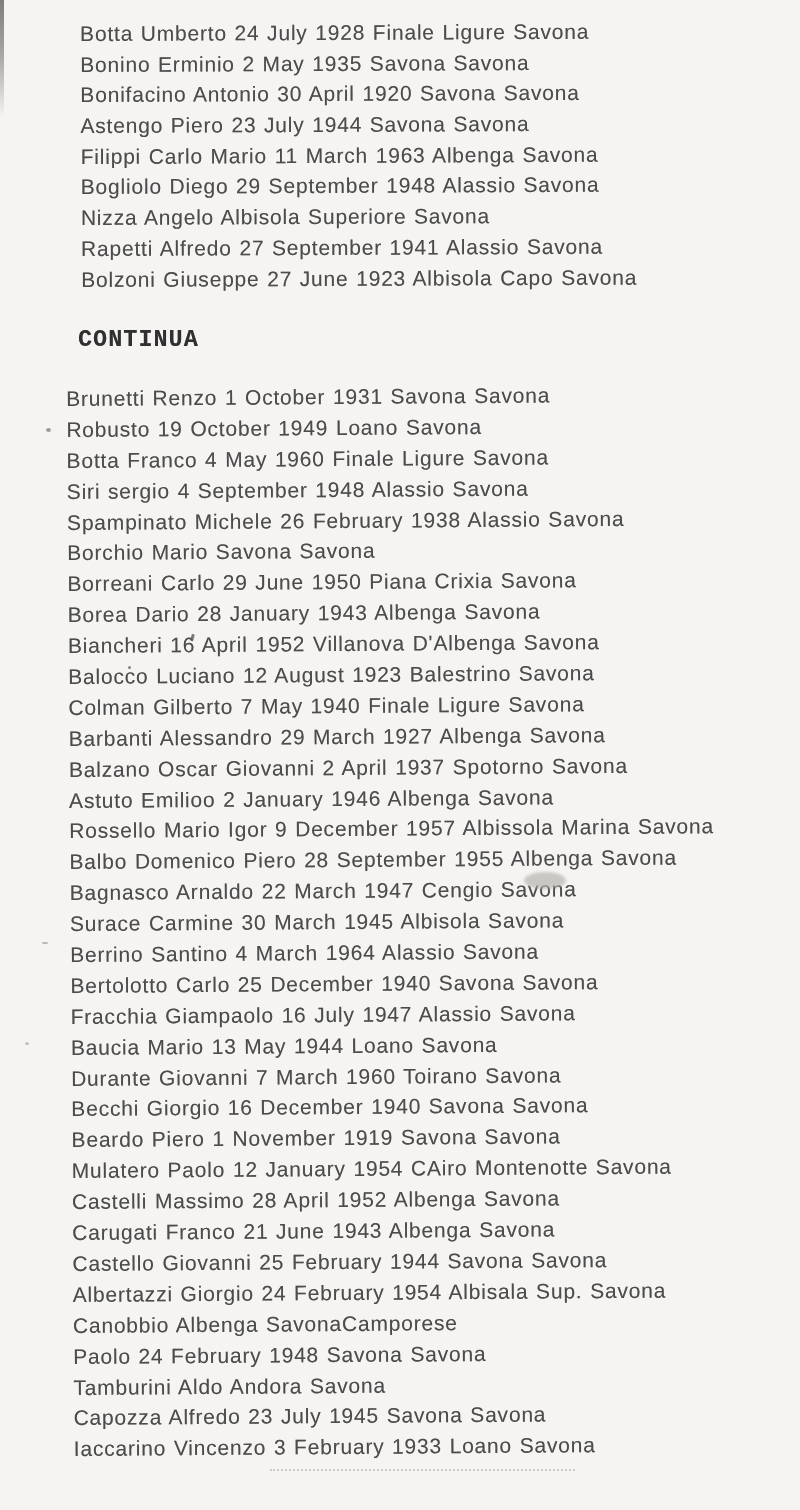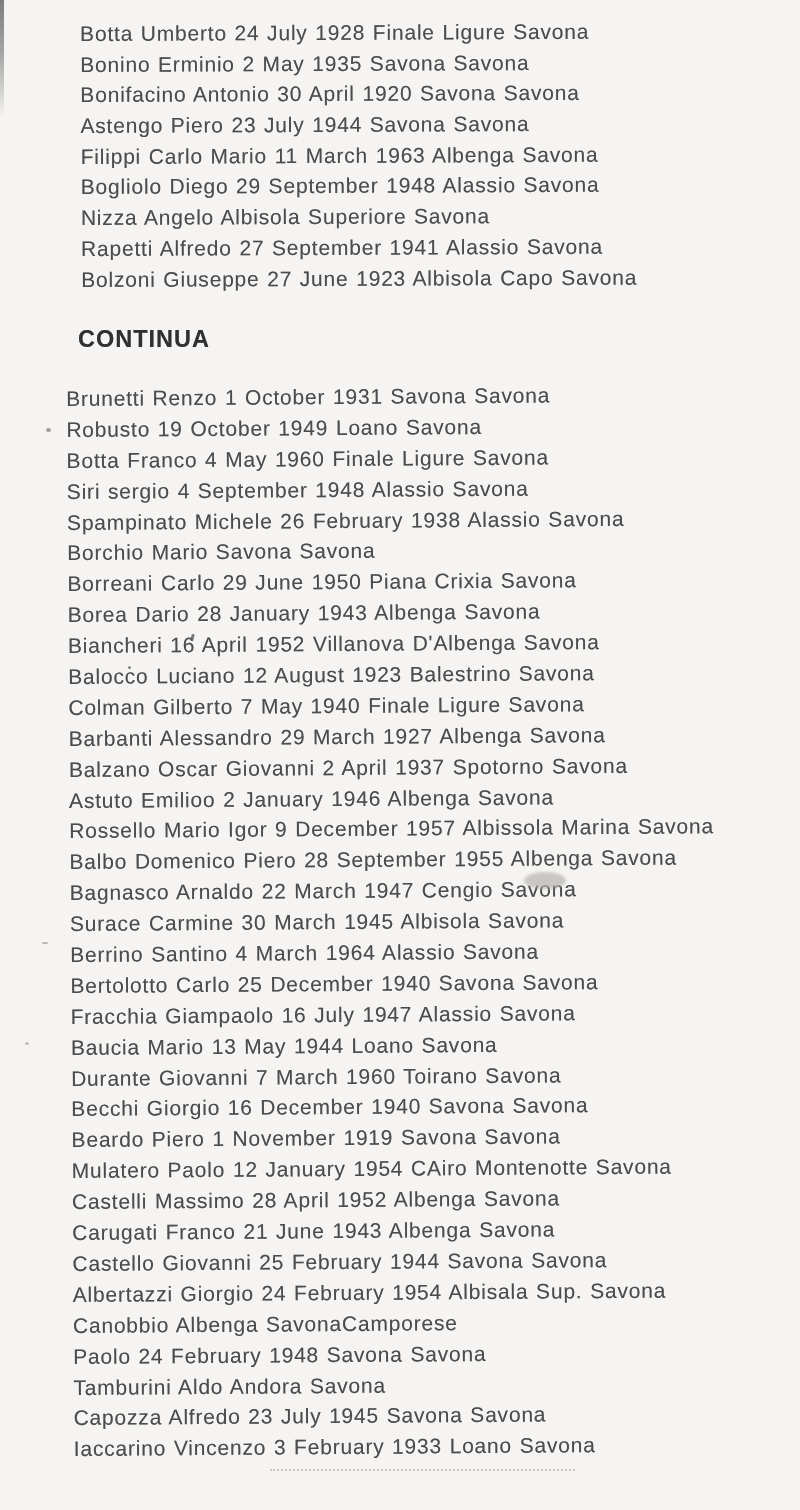--- a/index.html
+++ b/index.html
@@ -28,20 +28,21 @@
     left:66px;top:384px;
     transform:rotate(-0.42deg);transform-origin:left top;
   }
   .section-bottom .line{height:30.9px;line-height:30.9px;}
   .continua-heading{
     position:absolute;left:78px;top:326px;
     font-size:23.5px;font-weight:bold;
     letter-spacing:1px;
     color:var(--heading,#303030);
     text-shadow:0 0 0.5px rgba(40,40,40,.5);
+    font-family:Liberation Mono, monospace;
   }
   
   .edge-artifact{
     position:absolute;left:0;top:0;width:4px;height:118px;
     background:linear-gradient(to bottom,#565656 0%,#8a8a8a 45%,rgba(150,150,150,0) 100%);
     opacity:.75;
   }
   .smudge{
     position:absolute;left:524px;top:872px;width:42px;height:17px;
     background:#b3b0aa;border-radius:50%;

